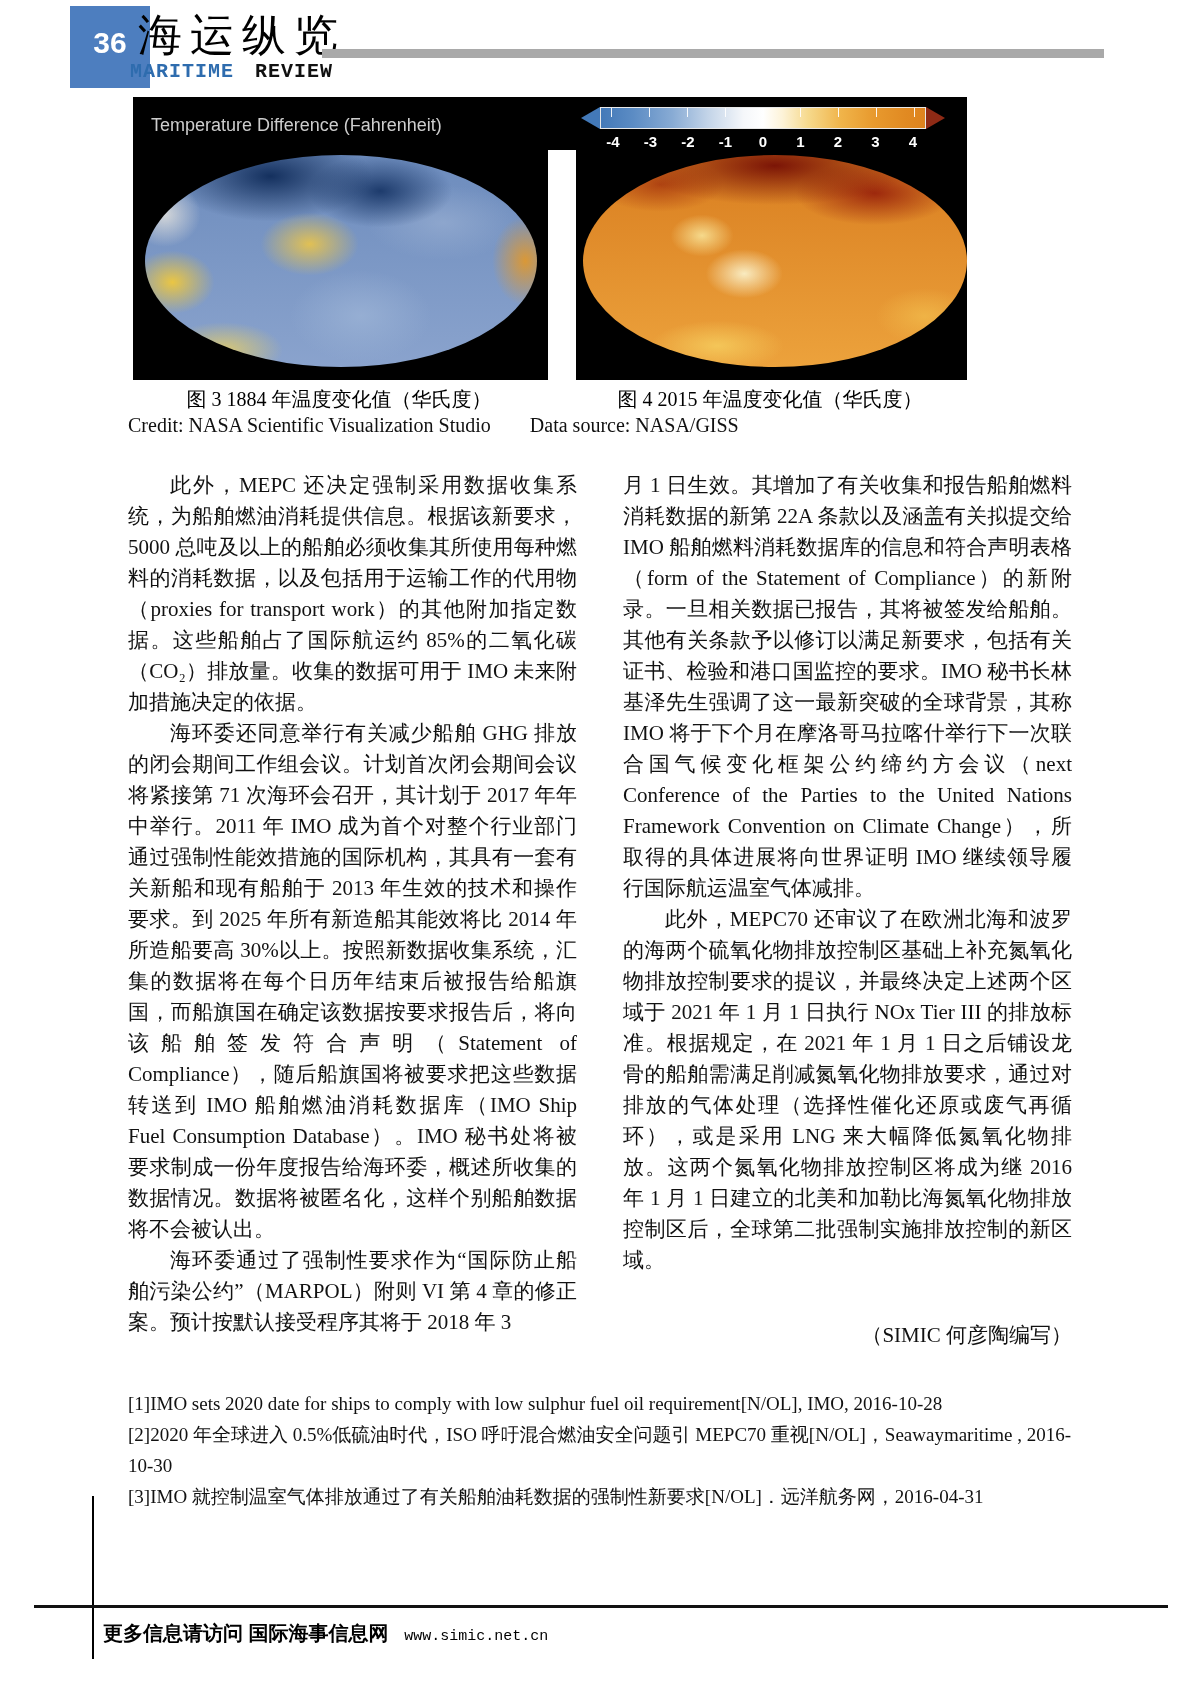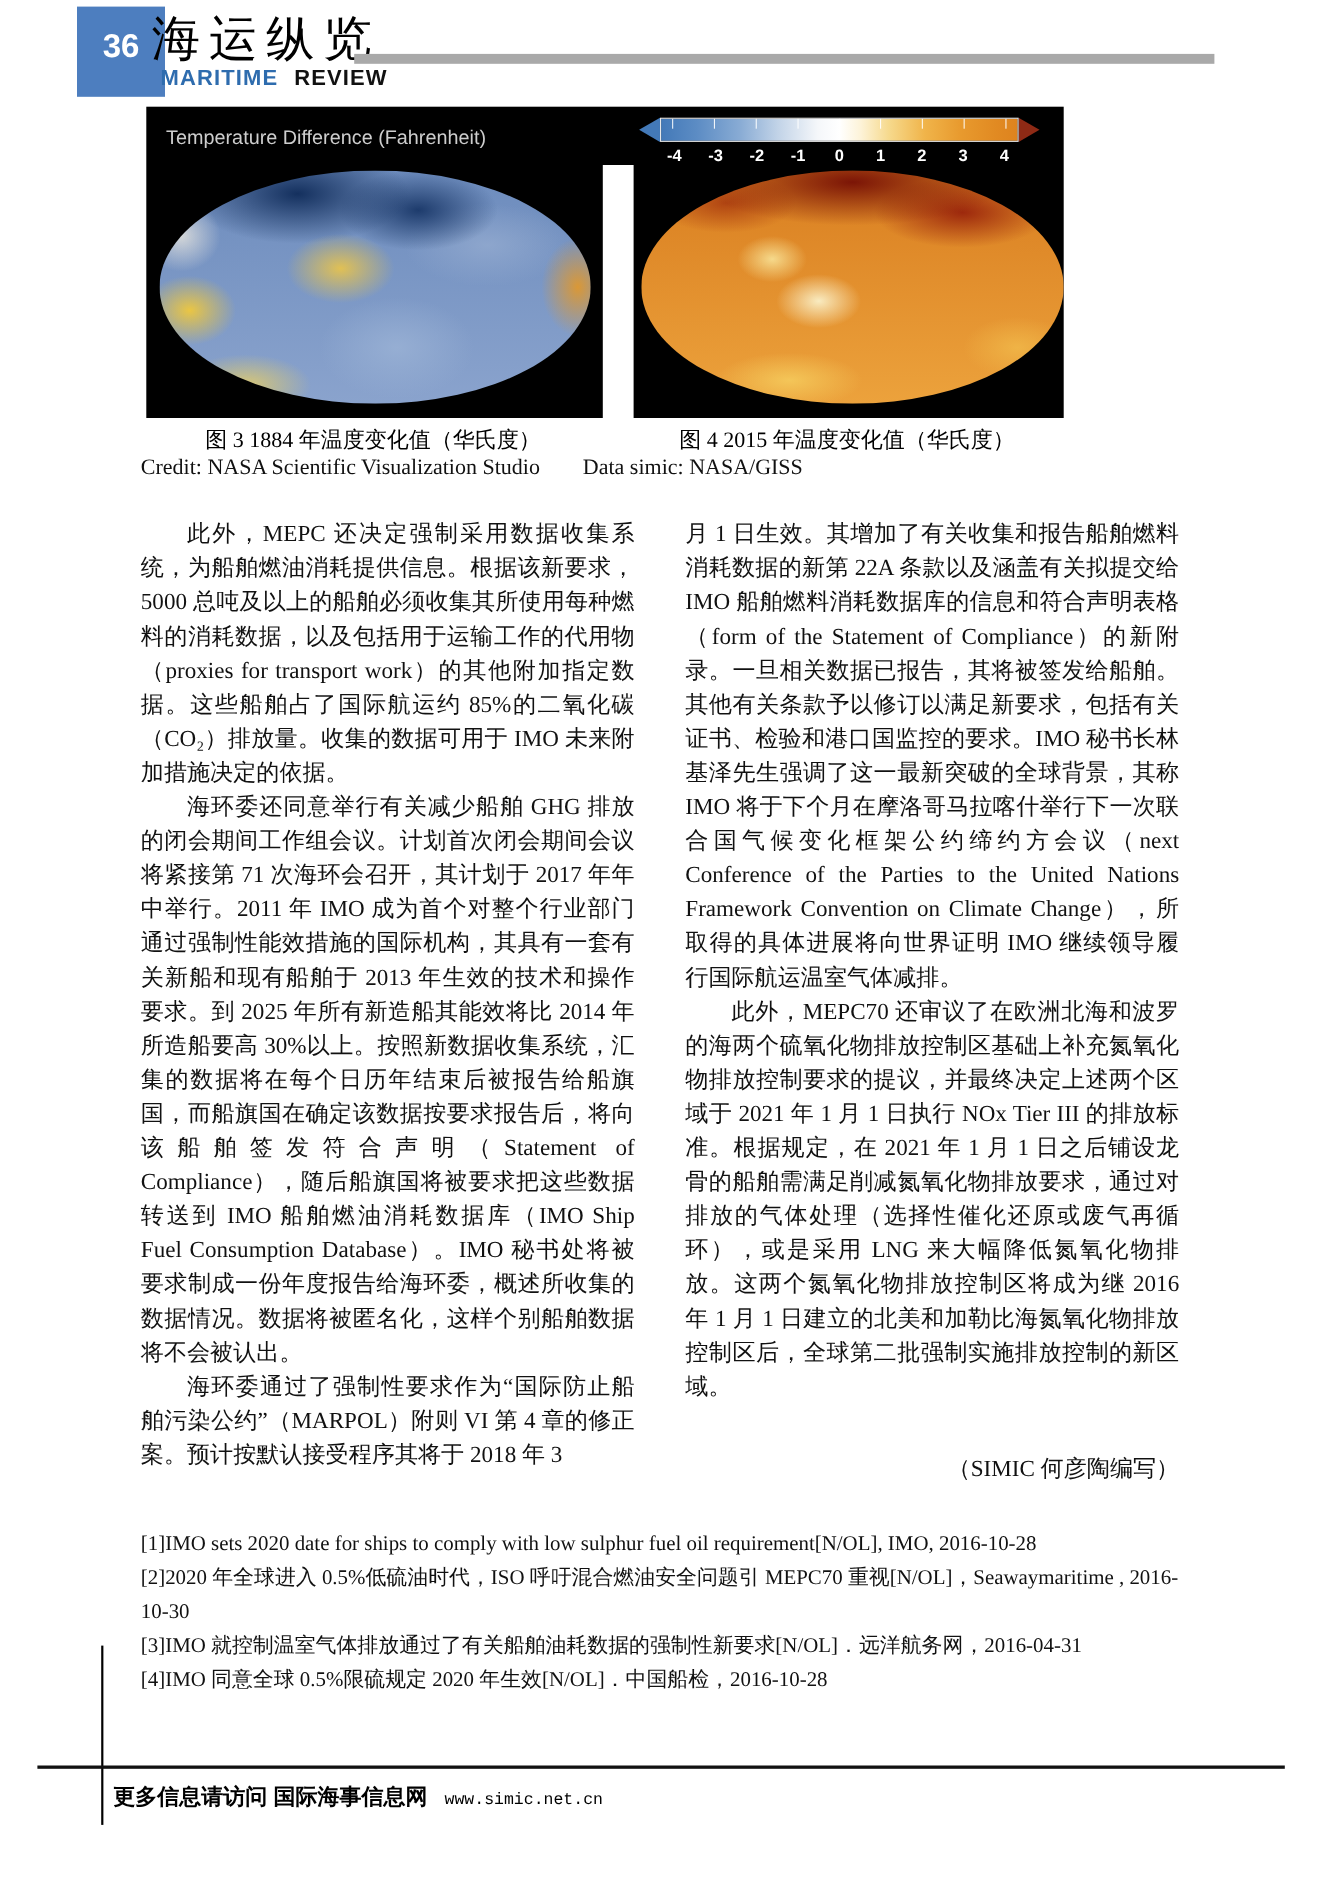--- a/index.html
+++ b/index.html
@@ -5,21 +5,21 @@
   * { box-sizing: border-box; }
   html,body { margin:0; padding:0; }
   body { width:1200px; height:1707px; background:#ffffff; font-family:"Liberation Serif","DejaVu Serif",serif; color:#111; }
   .page { position:relative; width:1200px; height:1707px; background:#fff; overflow:hidden; }
 
   
   .badge { position:absolute; left:70px; top:6px; width:80px; height:82px; background:#4d7ebf; color:#fff;
            font-family:"Liberation Sans",sans-serif; font-weight:bold; font-size:30px; text-align:center; padding-top:20px; }
   .title-cn { position:absolute; left:138px; top:6px; font-size:44px; letter-spacing:8px; color:#000; }
   .gray-bar { position:absolute; left:322px; top:49px; width:782px; height:9px; background:#a9a9a9; }
-  .subtitle { position:absolute; left:146px; top:60px; font-family:Liberation Sans, sans-serif; font-weight:bold; font-size:20px; letter-spacing:1px;text-align:right; }
+  .subtitle { position:absolute; left:130px; top:60px; font-family:Liberation Mono, monospace; font-weight:bold; font-size:20px; letter-spacing:1px;text-align:right; }
   .subtitle .mar { color:#2e6cae; }
   .subtitle .rev { color:#111; margin-left:8px; }
 
   
   .figure-block { position:absolute; left:133px; top:97px; width:834px; height:283px; background:#000; }
   .fig-title { position:absolute; left:18px; top:18px; color:#cdcdcd; font-family:Liberation Sans, sans-serif; font-size:18px; }
   .colorbar-wrap { position:absolute; left:448px; top:10px; width:380px; }
   .cbar-row { display:flex; align-items:center; }
   .arrow-left { width:0; height:0; border-top:11px solid transparent; border-bottom:11px solid transparent; border-right:19px solid #4379b8; }
   .cbar { position:relative; width:326px; height:22px; border:1px solid #e8e8e8;
@@ -129,41 +129,40 @@
     <div class="map-gap"></div>
     <div class="map map-1884"></div>
     <div class="map map-2015"></div>
   </div>
 
   <div class="caption left">图 3 1884 年温度变化值（华氏度）</div>
   <div class="caption right">图 4 2015 年温度变化值（华氏度）</div>
 
   <div class="credit-line">
     <span>Credit: NASA Scientific Visualization Studio</span>
-    <span class="src">Data simic: NASA/GISS</span>
+    <span class="src">Data source: NASA/GISS</span>
   </div>
 
   <div class="article">
     <div class="col">
       <p>此外，MEPC 还决定强制采用数据收集系统，为船舶燃油消耗提供信息。根据该新要求，5000 总吨及以上的船舶必须收集其所使用每种燃料的消耗数据，以及包括用于运输工作的代用物（proxies for transport work）的其他附加指定数据。这些船舶占了国际航运约 85%的二氧化碳（CO₂）排放量。收集的数据可用于 IMO 未来附加措施决定的依据。</p>
       <p>海环委还同意举行有关减少船舶 GHG 排放的闭会期间工作组会议。计划首次闭会期间会议将紧接第 71 次海环会召开，其计划于 2017 年年中举行。2011 年 IMO 成为首个对整个行业部门通过强制性能效措施的国际机构，其具有一套有关新船和现有船舶于 2013 年生效的技术和操作要求。到 2025 年所有新造船其能效将比 2014 年所造船要高 30%以上。按照新数据收集系统，汇集的数据将在每个日历年结束后被报告给船旗国，而船旗国在确定该数据按要求报告后，将向该船舶签发符合声明（Statement of Compliance），随后船旗国将被要求把这些数据转送到 IMO 船舶燃油消耗数据库（IMO Ship Fuel Consumption Database）。IMO 秘书处将被要求制成一份年度报告给海环委，概述所收集的数据情况。数据将被匿名化，这样个别船舶数据将不会被认出。</p>
       <p>海环委通过了强制性要求作为“国际防止船舶污染公约”（MARPOL）附则 VI 第 4 章的修正案。预计按默认接受程序其将于 2018 年 3</p>
     </div>
     <div class="col">
       <p class="no-indent">月 1 日生效。其增加了有关收集和报告船舶燃料消耗数据的新第 22A 条款以及涵盖有关拟提交给 IMO 船舶燃料消耗数据库的信息和符合声明表格（form of the Statement of Compliance）的新附录。一旦相关数据已报告，其将被签发给船舶。其他有关条款予以修订以满足新要求，包括有关证书、检验和港口国监控的要求。IMO 秘书长林基泽先生强调了这一最新突破的全球背景，其称 IMO 将于下个月在摩洛哥马拉喀什举行下一次联合国气候变化框架公约缔约方会议（next Conference of the Parties to the United Nations Framework Convention on Climate Change），所取得的具体进展将向世界证明 IMO 继续领导履行国际航运温室气体减排。</p>
       <p>此外，MEPC70 还审议了在欧洲北海和波罗的海两个硫氧化物排放控制区基础上补充氮氧化物排放控制要求的提议，并最终决定上述两个区域于 2021 年 1 月 1 日执行 NOx Tier III 的排放标准。根据规定，在 2021 年 1 月 1 日之后铺设龙骨的船舶需满足削减氮氧化物排放要求，通过对排放的气体处理（选择性催化还原或废气再循环），或是采用 LNG 来大幅降低氮氧化物排放。这两个氮氧化物排放控制区将成为继 2016 年 1 月 1 日建立的北美和加勒比海氮氧化物排放控制区后，全球第二批强制实施排放控制的新区域。</p>
       <p class="byline">（SIMIC 何彦陶编写）</p>
     </div>
   </div>
 
   <div class="refs">
     <p class="ref">[1]IMO sets 2020 date for ships to comply with low sulphur fuel oil requirement[N/OL], IMO, 2016-10-28</p>
     <p class="ref">[2]2020 年全球进入 0.5%低硫油时代，ISO 呼吁混合燃油安全问题引 MEPC70 重视[N/OL]，Seawaymaritime , 2016-10-30</p>
     <p class="ref">[3]IMO 就控制温室气体排放通过了有关船舶油耗数据的强制性新要求[N/OL]．远洋航务网，2016-04-31</p>
-    <p class="ref">[4]IMO 同意全球 0.5%限硫规定 2020 年生效[N/OL]．中国船检，2016-10-28</p>
   </div>
 
   <div class="vrule"></div>
   <div class="footer-rule"></div>
   <div class="footer-text">
     <span>更多信息请访问 国际海事信息网</span>
     <span class="url">www.simic.net.cn</span>
   </div>
 
 </div>

